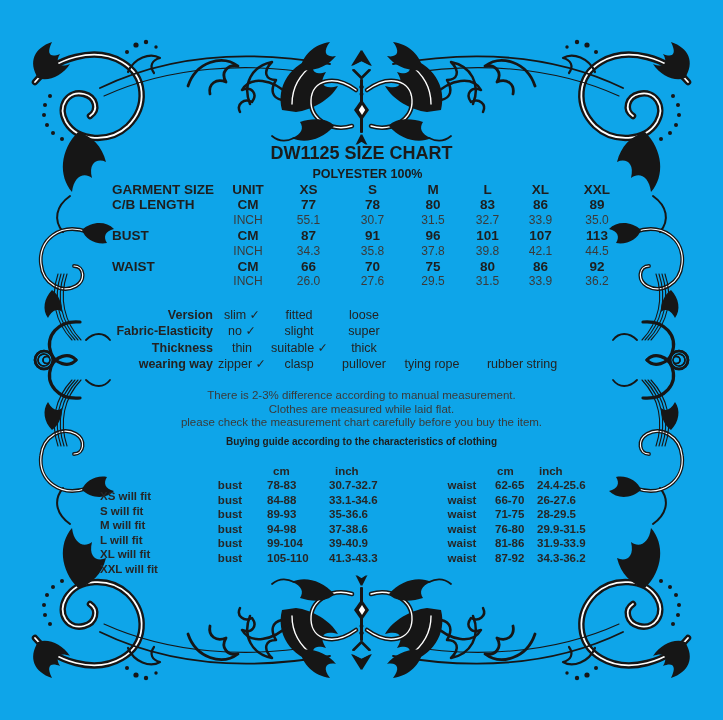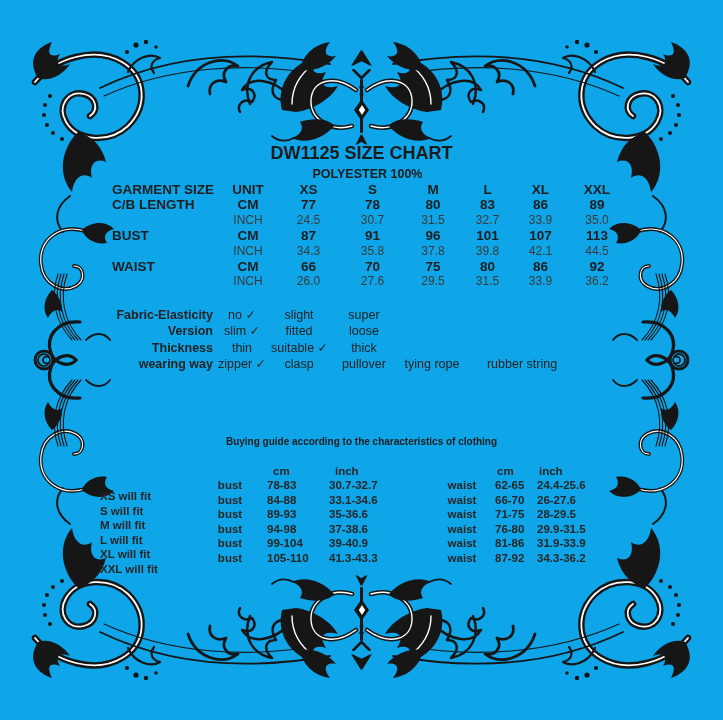--- a/index.html
+++ b/index.html
@@ -153,21 +153,21 @@
       <span>77</span>
       <span>78</span>
       <span>80</span>
       <span>83</span>
       <span>86</span>
       <span>89</span>
     </div>
     <div class="srow reg">
       <span></span>
       <span>INCH</span>
-      <span>24.5</span>
+      <span>55.1</span>
       <span>30.7</span>
       <span>31.5</span>
       <span>32.7</span>
       <span>33.9</span>
       <span>35.0</span>
     </div>
     <div class="srow">
       <span>BUST</span>
       <span>CM</span>
       <span>87</span>
@@ -204,32 +204,32 @@
       <span>27.6</span>
       <span>29.5</span>
       <span>31.5</span>
       <span>33.9</span>
       <span>36.2</span>
     </div>
   </div>
 
   <div class="chars">
     <div class="crow">
+      <span class="c-label">Version</span>
+      <span class="co c1">slim ✓</span>
+      <span class="co c2">fitted</span>
+      <span class="co c3">loose</span>
+      <span class="co c4"></span>
+      <span class="co c5"></span>
+    </div>
+    <div class="crow">
       <span class="c-label">Fabric-Elasticity</span>
       <span class="co c1">no ✓</span>
       <span class="co c2">slight</span>
       <span class="co c3">super</span>
-      <span class="co c4"></span>
-      <span class="co c5"></span>
-    </div>
-    <div class="crow">
-      <span class="c-label">Version</span>
-      <span class="co c1">slim ✓</span>
-      <span class="co c2">fitted</span>
-      <span class="co c3">loose</span>
       <span class="co c4"></span>
       <span class="co c5"></span>
     </div>
     <div class="crow">
       <span class="c-label">Thickness</span>
       <span class="co c1">thin</span>
       <span class="co c2">suitable ✓</span>
       <span class="co c3">thick</span>
       <span class="co c4"></span>
       <span class="co c5"></span>
@@ -237,20 +237,25 @@
     <div class="crow">
       <span class="c-label">wearing way</span>
       <span class="co c1">zipper ✓</span>
       <span class="co c2">clasp</span>
       <span class="co c3">pullover</span>
       <span class="co c4">tying rope</span>
       <span class="co c5">rubber string</span>
     </div>
   </div>
 
+  <div class="abs notes">
+    <div>There is 2-3% difference according to manual measurement.</div>
+    <div>Clothes are measured while laid flat.</div>
+    <div>please check the measurement chart carefully before you buy the item.</div>
+  </div>
   <div class="abs guide-title">Buying guide according to the characteristics of clothing</div>
 
   <div class="guide">
     <div class="grow ghead">
       <span></span>
       <span></span>
       <span>cm</span>
       <span>inch</span>
       <span></span>
       <span>cm</span>

